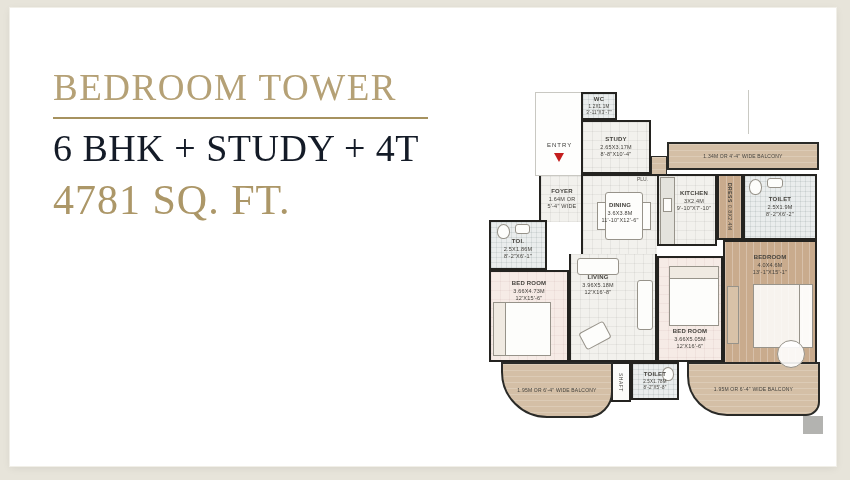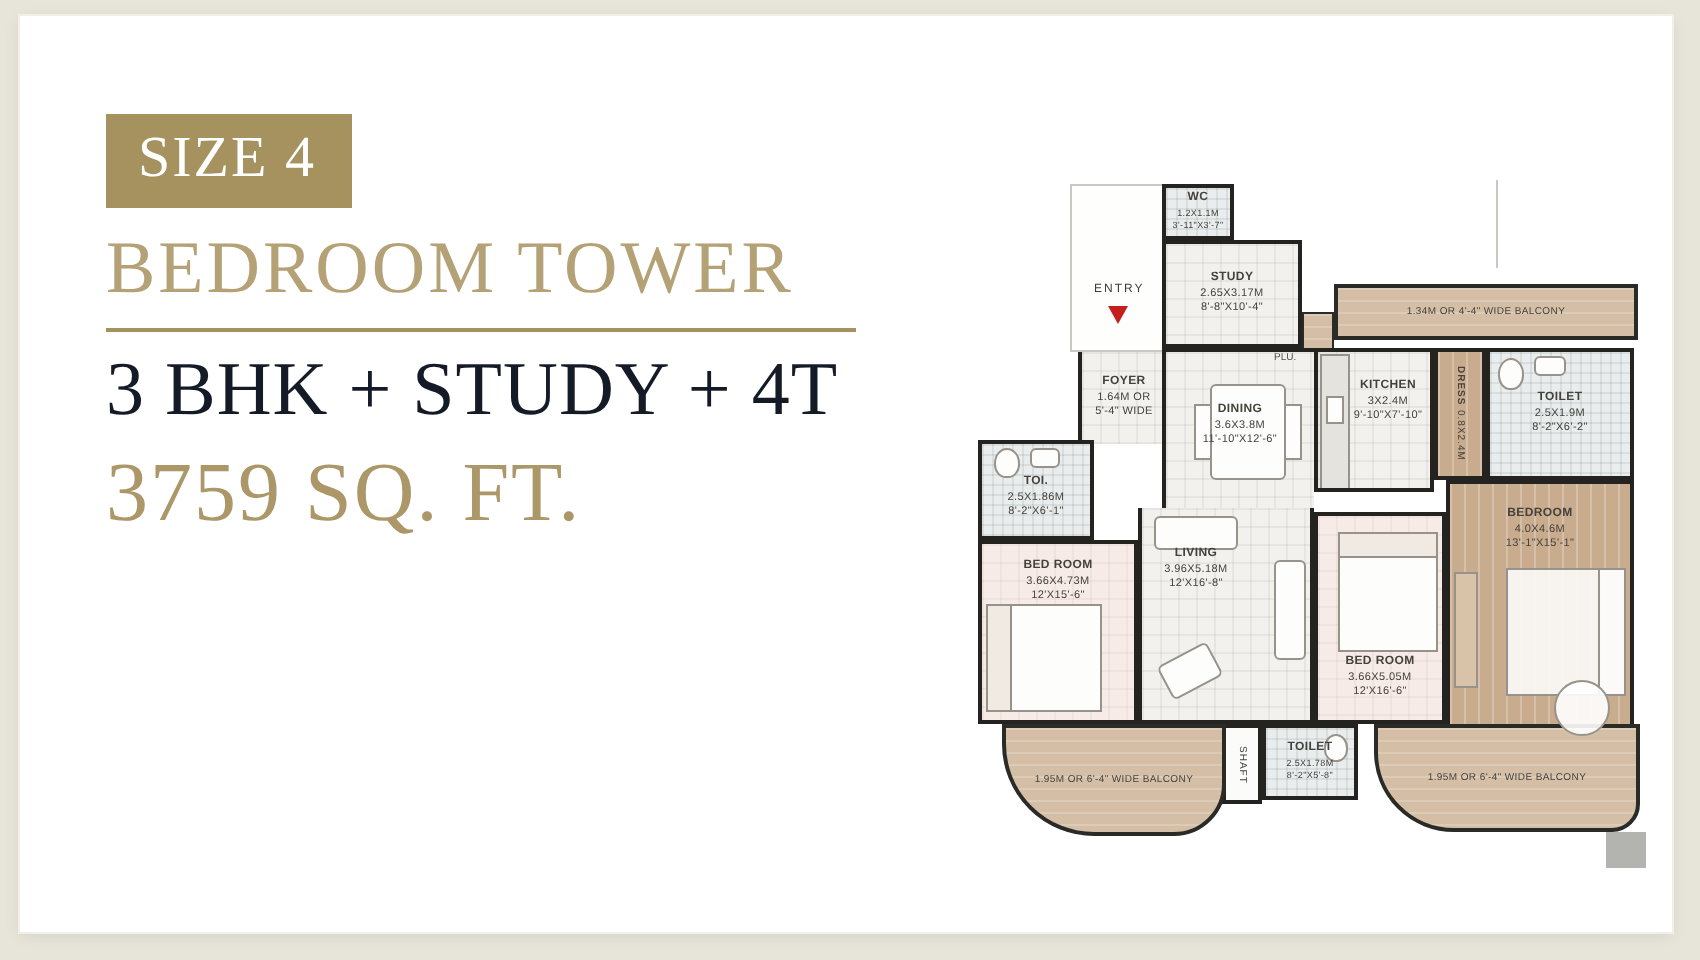--- a/index.html
+++ b/index.html
@@ -52,25 +52,24 @@
   .tinytxt{position:absolute;font-size:5px;color:#55534e;}
   .graysq{position:absolute;background:#b3b3b0;}
   .dimline{position:absolute;width:1px;background:#c9c9c3;}
 </style>
 </head>
 <body>
 
 <div class="card">
 
   <div class="info">
-    <div class="badge">SIZE 4</div>
     <div class="title">BEDROOM TOWER</div>
     <div class="divider"></div>
-    <div class="config">3 BHK + STUDY + 4T</div>
-    <div class="area">3759 SQ. FT.</div>
+    <div class="config">6 BHK + STUDY + 4T</div>
+    <div class="area">4781 SQ. FT.</div>
   </div>
 
   <div class="plan">
 
     <div class="openzone" style="left:70px;top:8px;width:48px;height:84px;"></div>
     <div class="entrytxt" style="left:82px;top:58px;">ENTRY</div>
     <div class="tri" style="left:89px;top:69px;"></div>
     <div class="dimline" style="left:283px;top:6px;height:44px;"></div>
 
     <div class="room btile" style="left:116px;top:8px;width:36px;height:28px;">

